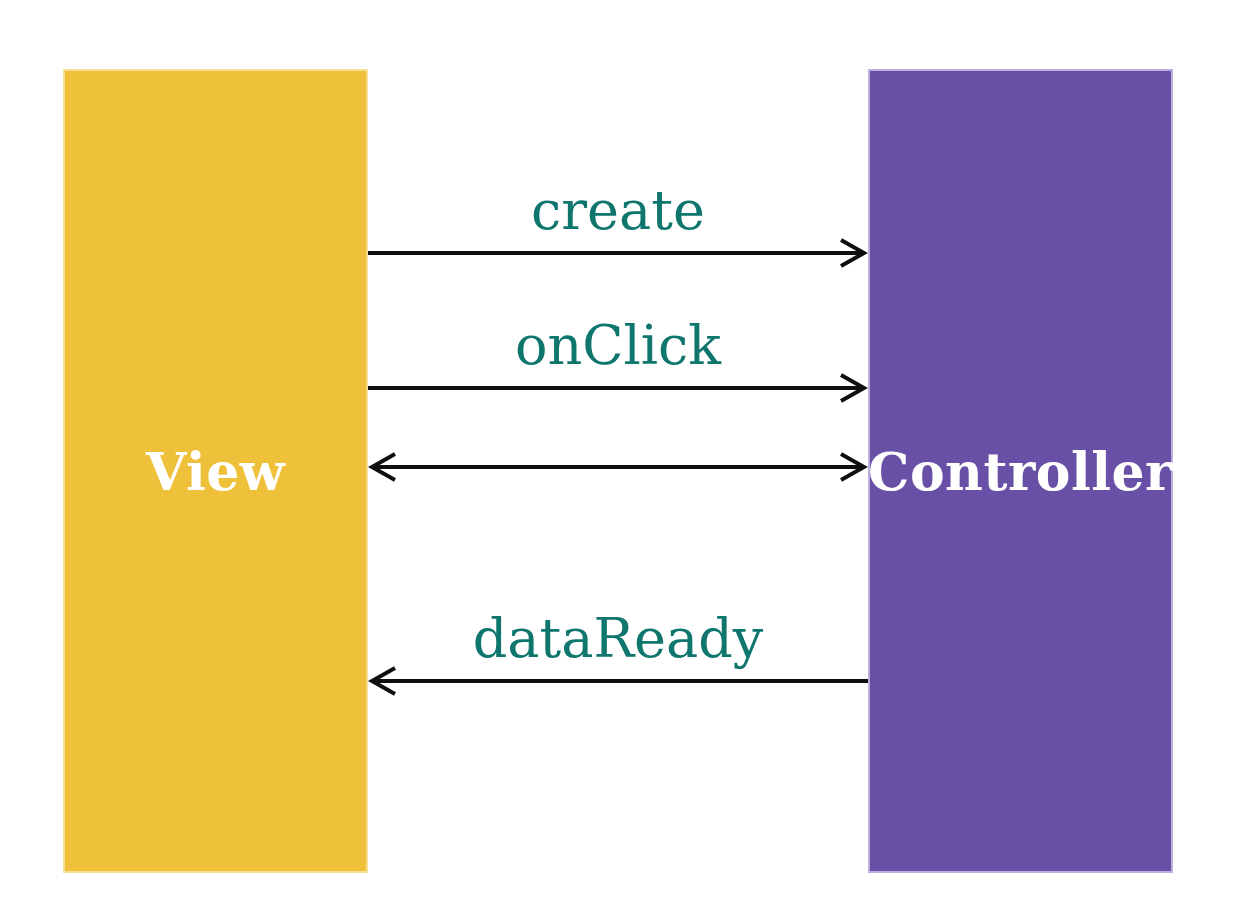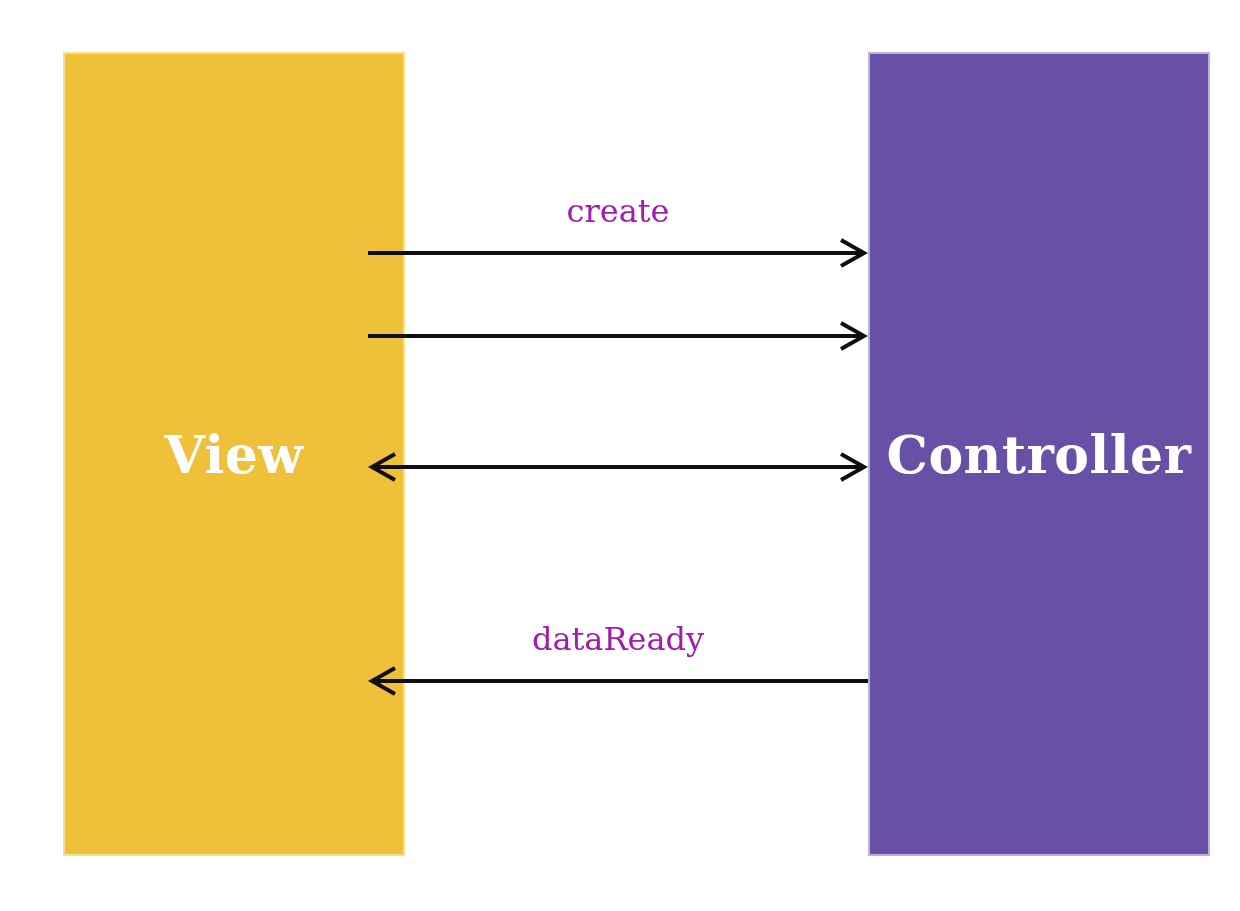--- a/index.html
+++ b/index.html
@@ -10,22 +10,22 @@
   .canvas {
     position: relative;
     width: 1240px;
     height: 911px;
     background: #ffffff;
     overflow: hidden;
     font-family: "DejaVu Serif", serif;
   }
   .actor {
     position: absolute;
-    top: 52px;
-    width: 342px;
+    top: 69px;
+    width: 305px;
     height: 804px;
     display: flex;
     align-items: center;
     justify-content: center;
     box-sizing: border-box;
   }
   .actor.view {
     left: 63px;
     background: #EFC13A;
     border: 2px solid #F6DF92;
@@ -42,23 +42,23 @@
     letter-spacing: 0.5px;
     white-space: nowrap;
   }
   .message {
     position: absolute;
     left: 368px;
     width: 500px;
     text-align: center;
   }
   .msg-label {
-    font-size: 32px;
+    font-size: 54px;
     line-height: 52px;
-    color: #a21caf;
+    color: #0f766e;
     white-space: nowrap;
   }
   .arrow {
     display: block;
     width: 500px;
     height: 32px;
   }
   .arrow line,
   .arrow path {
     stroke: #0f0f0f;
@@ -88,20 +88,21 @@
 
   <div class="message m0">
     <div class="msg-label">create</div>
     <svg class="arrow" viewBox="0 0 500 32" aria-hidden="true">
       <line x1="0" y1="16" x2="495" y2="16"></line>
       <path d="M 473 3 L 496 16 L 473 29"></path>
     </svg>
   </div>
 
   <div class="message m1">
+    <div class="msg-label">onClick</div>
     <svg class="arrow" viewBox="0 0 500 32" aria-hidden="true">
       <line x1="0" y1="16" x2="495" y2="16"></line>
       <path d="M 473 3 L 496 16 L 473 29"></path>
     </svg>
   </div>
 
   <div class="message m2">
     <svg class="arrow" viewBox="0 0 500 32" aria-hidden="true">
       <line x1="5" y1="16" x2="495" y2="16"></line>
       <path d="M 27 3 L 4 16 L 27 29"></path>

